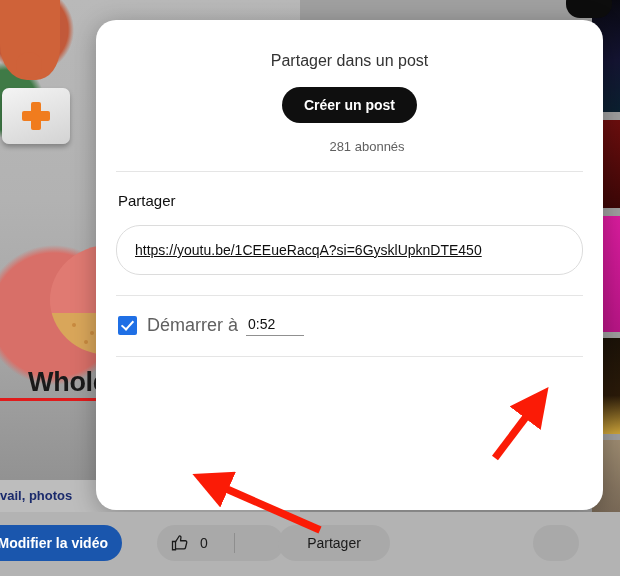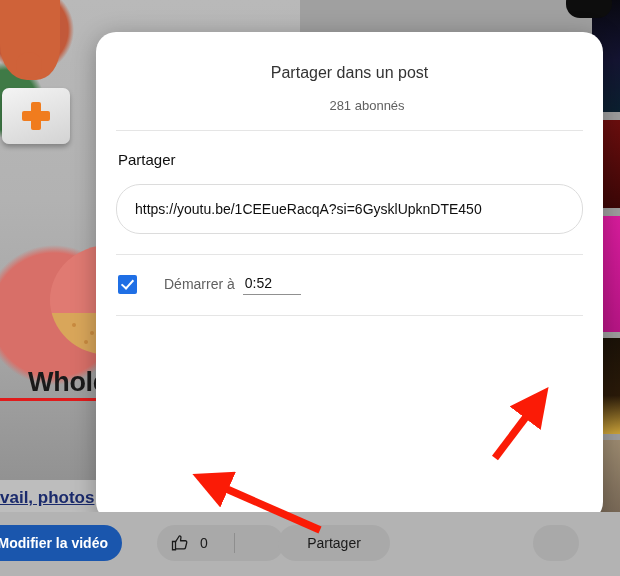--- a/index.html
+++ b/index.html
@@ -129,24 +129,23 @@
     left: 0;
     top: 480px;
     width: 300px;
     height: 34px;
     background: #bdbdbd;
   }
   .bg-desc-text {
     position: absolute;
     left: 0px;
     top: 488px;
-    font-size: 17px;
+    font-size: 13px;
     font-weight: bold;
     color: #1a2a6c;
-    text-decoration: underline;
   }
 
   
   .bg-rail {
     position: absolute;
     right: 0;
     top: 0;
     width: 28px;
     height: 576px;
   }
@@ -164,21 +163,21 @@
     width: 46px;
     height: 30px;
     background: #0d0d0d;
     border-radius: 14px;
   }
 
   
   .modal {
     position: absolute;
     left: 96px;
-    top: 32px;
+    top: 20px;
     width: 507px;
     height: 490px;
     background: #ffffff;
     border-radius: 20px;
     box-shadow: 0 4px 24px rgba(0,0,0,0.28);
     overflow: hidden;
   }
 
   .modal-title {
     text-align: center;
@@ -267,20 +266,21 @@
     border: none;
     outline: none;
     background: transparent;
     font-size: 14px;
     color: #0f0f0f;
     padding: 0 8px 0 18px;
     font-family: "Liberation Sans", sans-serif;
     text-overflow: clip;
     white-space: nowrap;
     overflow: hidden;
+    text-decoration: underline;
   }
   .copy-btn {
     background: #1f6fe5;
     color: #ffffff;
     font-size: 14px;
     font-weight: bold;
     border: none;
     border-radius: 20px;
     padding: 10px 20px;
     margin-right: 5px;
@@ -314,23 +314,23 @@
     position: absolute;
     left: 6px;
     top: 2px;
     width: 5px;
     height: 10px;
     border: solid #ffffff;
     border-width: 0 2.2px 2.2px 0;
     transform: rotate(42deg);
   }
   .start-label {
-    font-size: 14px;
+    font-size: 18px;
     color: #606060;
-    margin-left: 27px;
+    margin-left: 10px;
   }
   .time-field {
     margin-left: 8px;
     font-size: 14px;
     color: #0f0f0f;
     border: none;
     border-bottom: 1px solid #909090;
     outline: none;
     width: 54px;
     padding: 2px 2px 3px 2px;
@@ -468,20 +468,23 @@
       <div class="rail-thumb" style="top:540px;height:36px;background:linear-gradient(180deg,#f2d14a,#e0a72a);"></div>
     </div>
 
     <div class="bg-dark-pill"></div>
   </div>
 
   <div class="modal">
 
     <div class="modal-title">Partager dans un post</div>
 
+    <div class="create-post-wrap">
+      <button class="create-post-btn">Créer un post</button>
+    </div>
 
     <div class="subscribers">281 abonnés</div>
 
     <div class="divider"></div>
 
     <div class="share-label">Partager</div>
 
 
     <div class="url-row">
       <input class="url-input" type="text" readonly="" value="https://youtu.be/1CEEueRacqA?si=6GysklUpknDTE450" style="">

